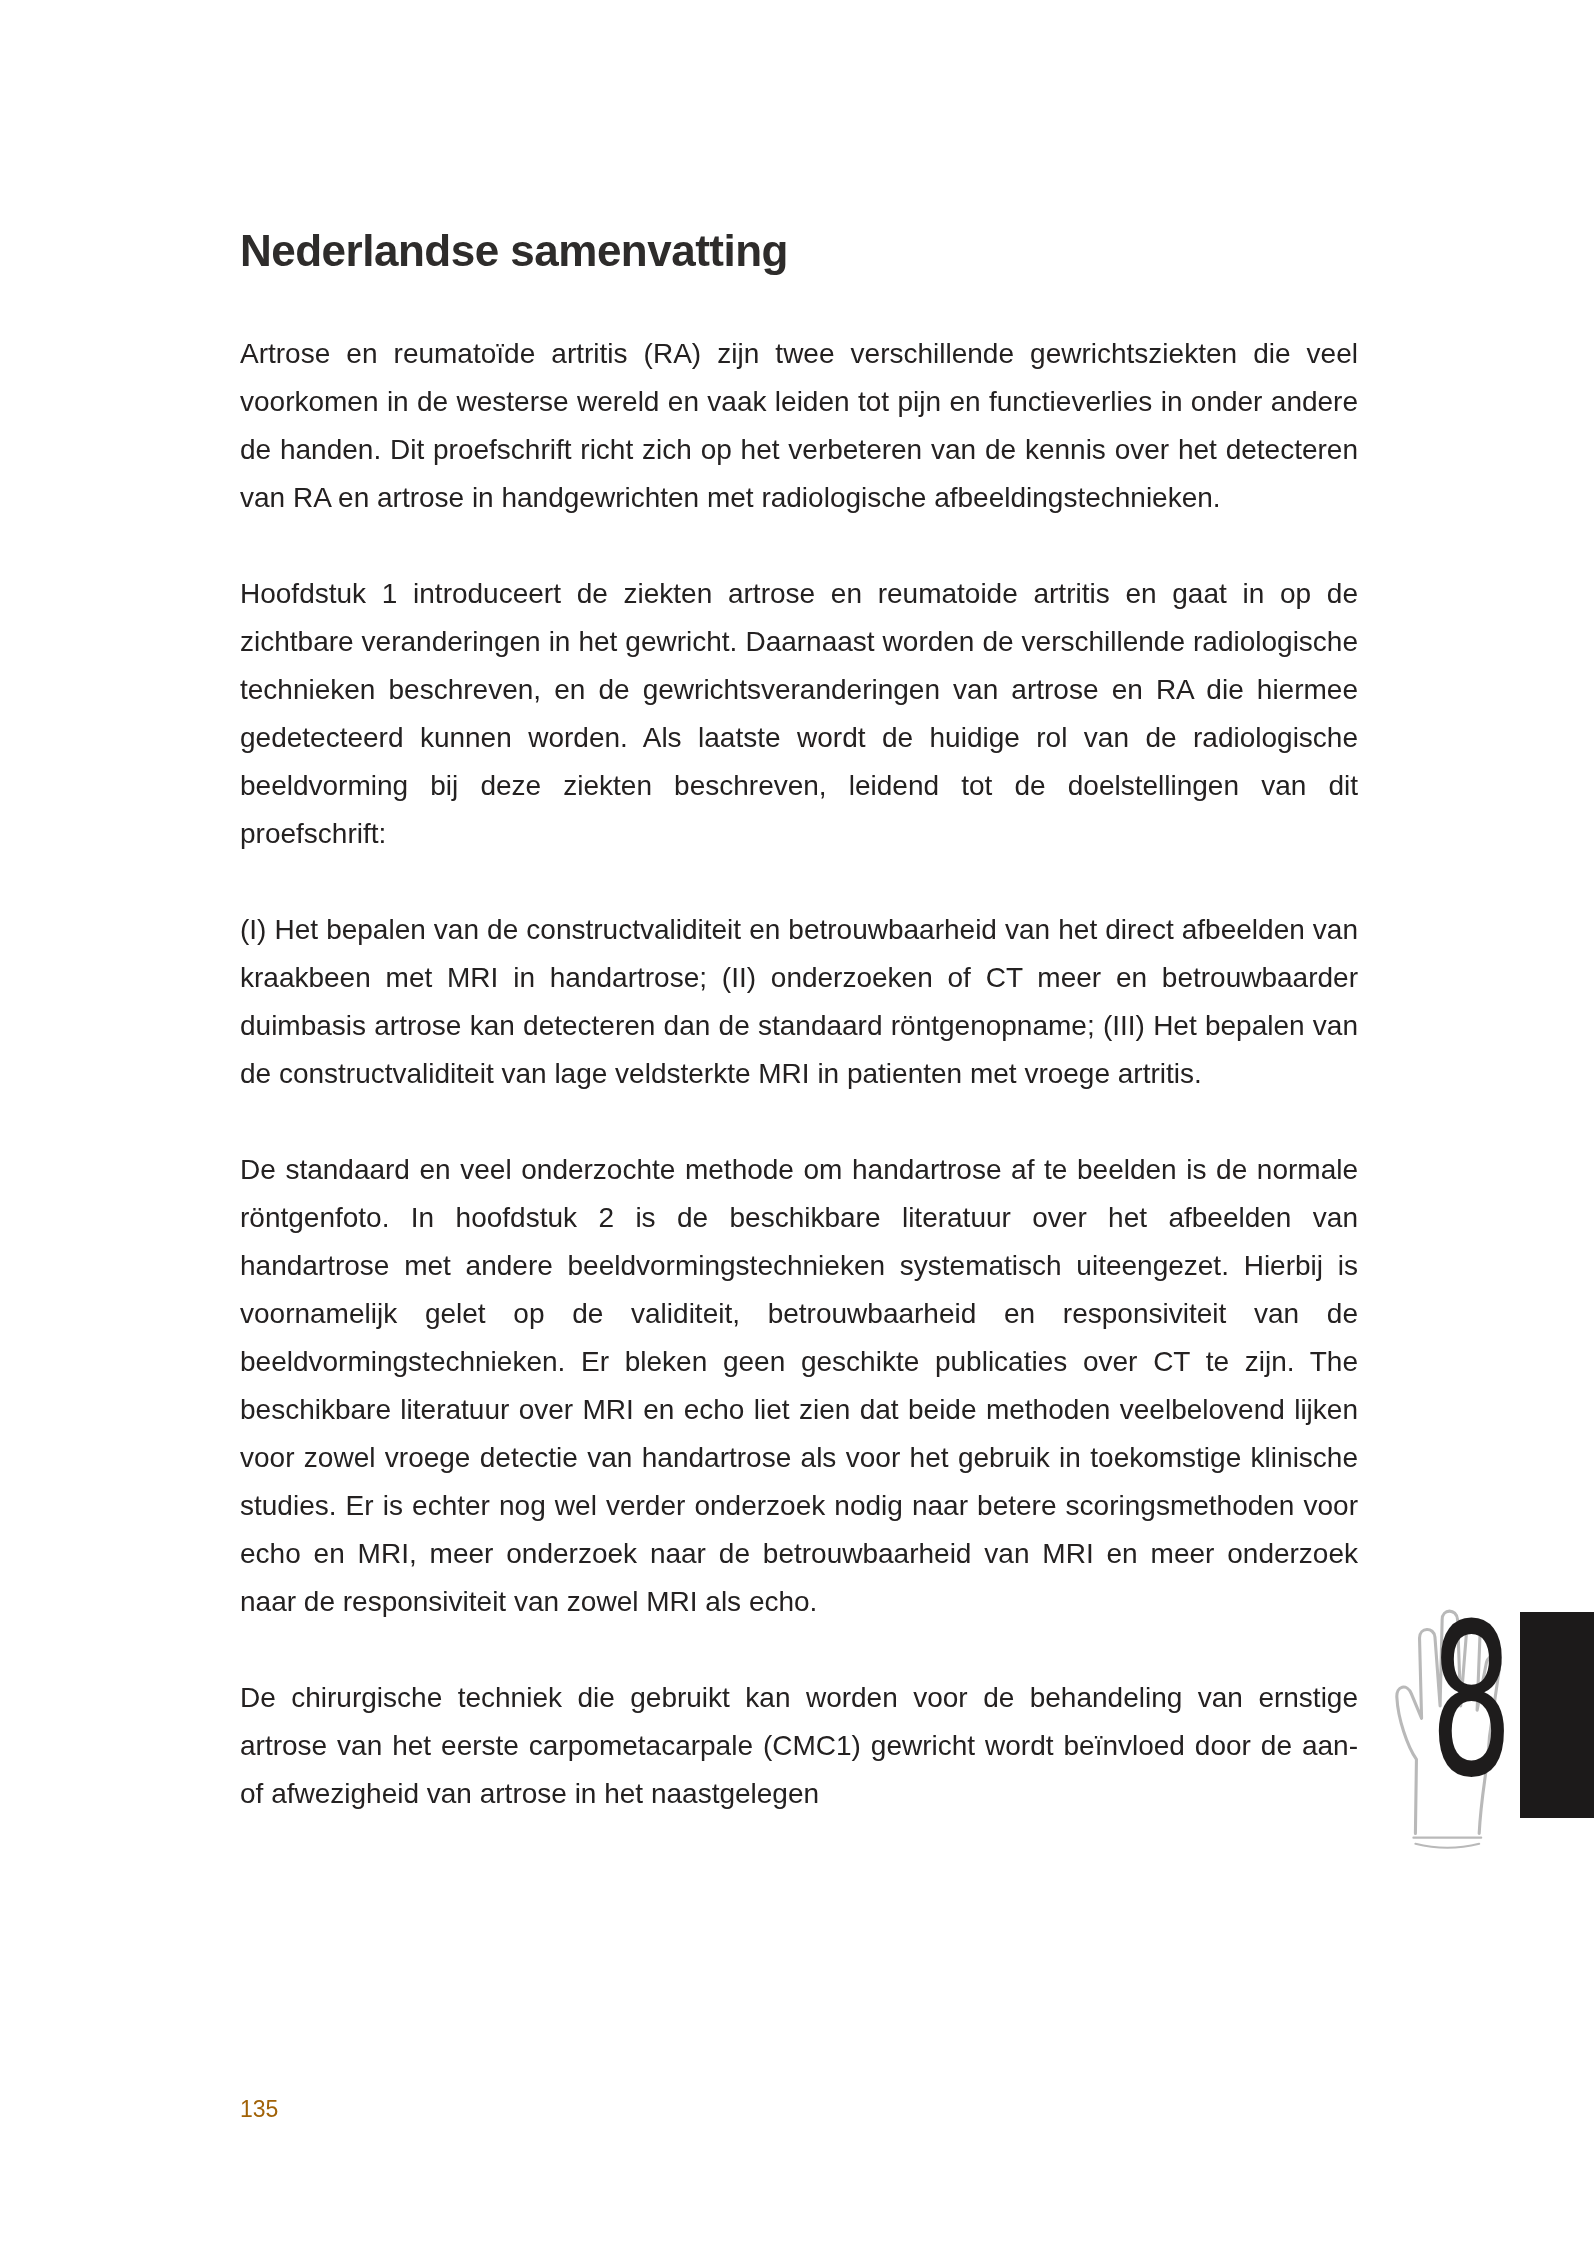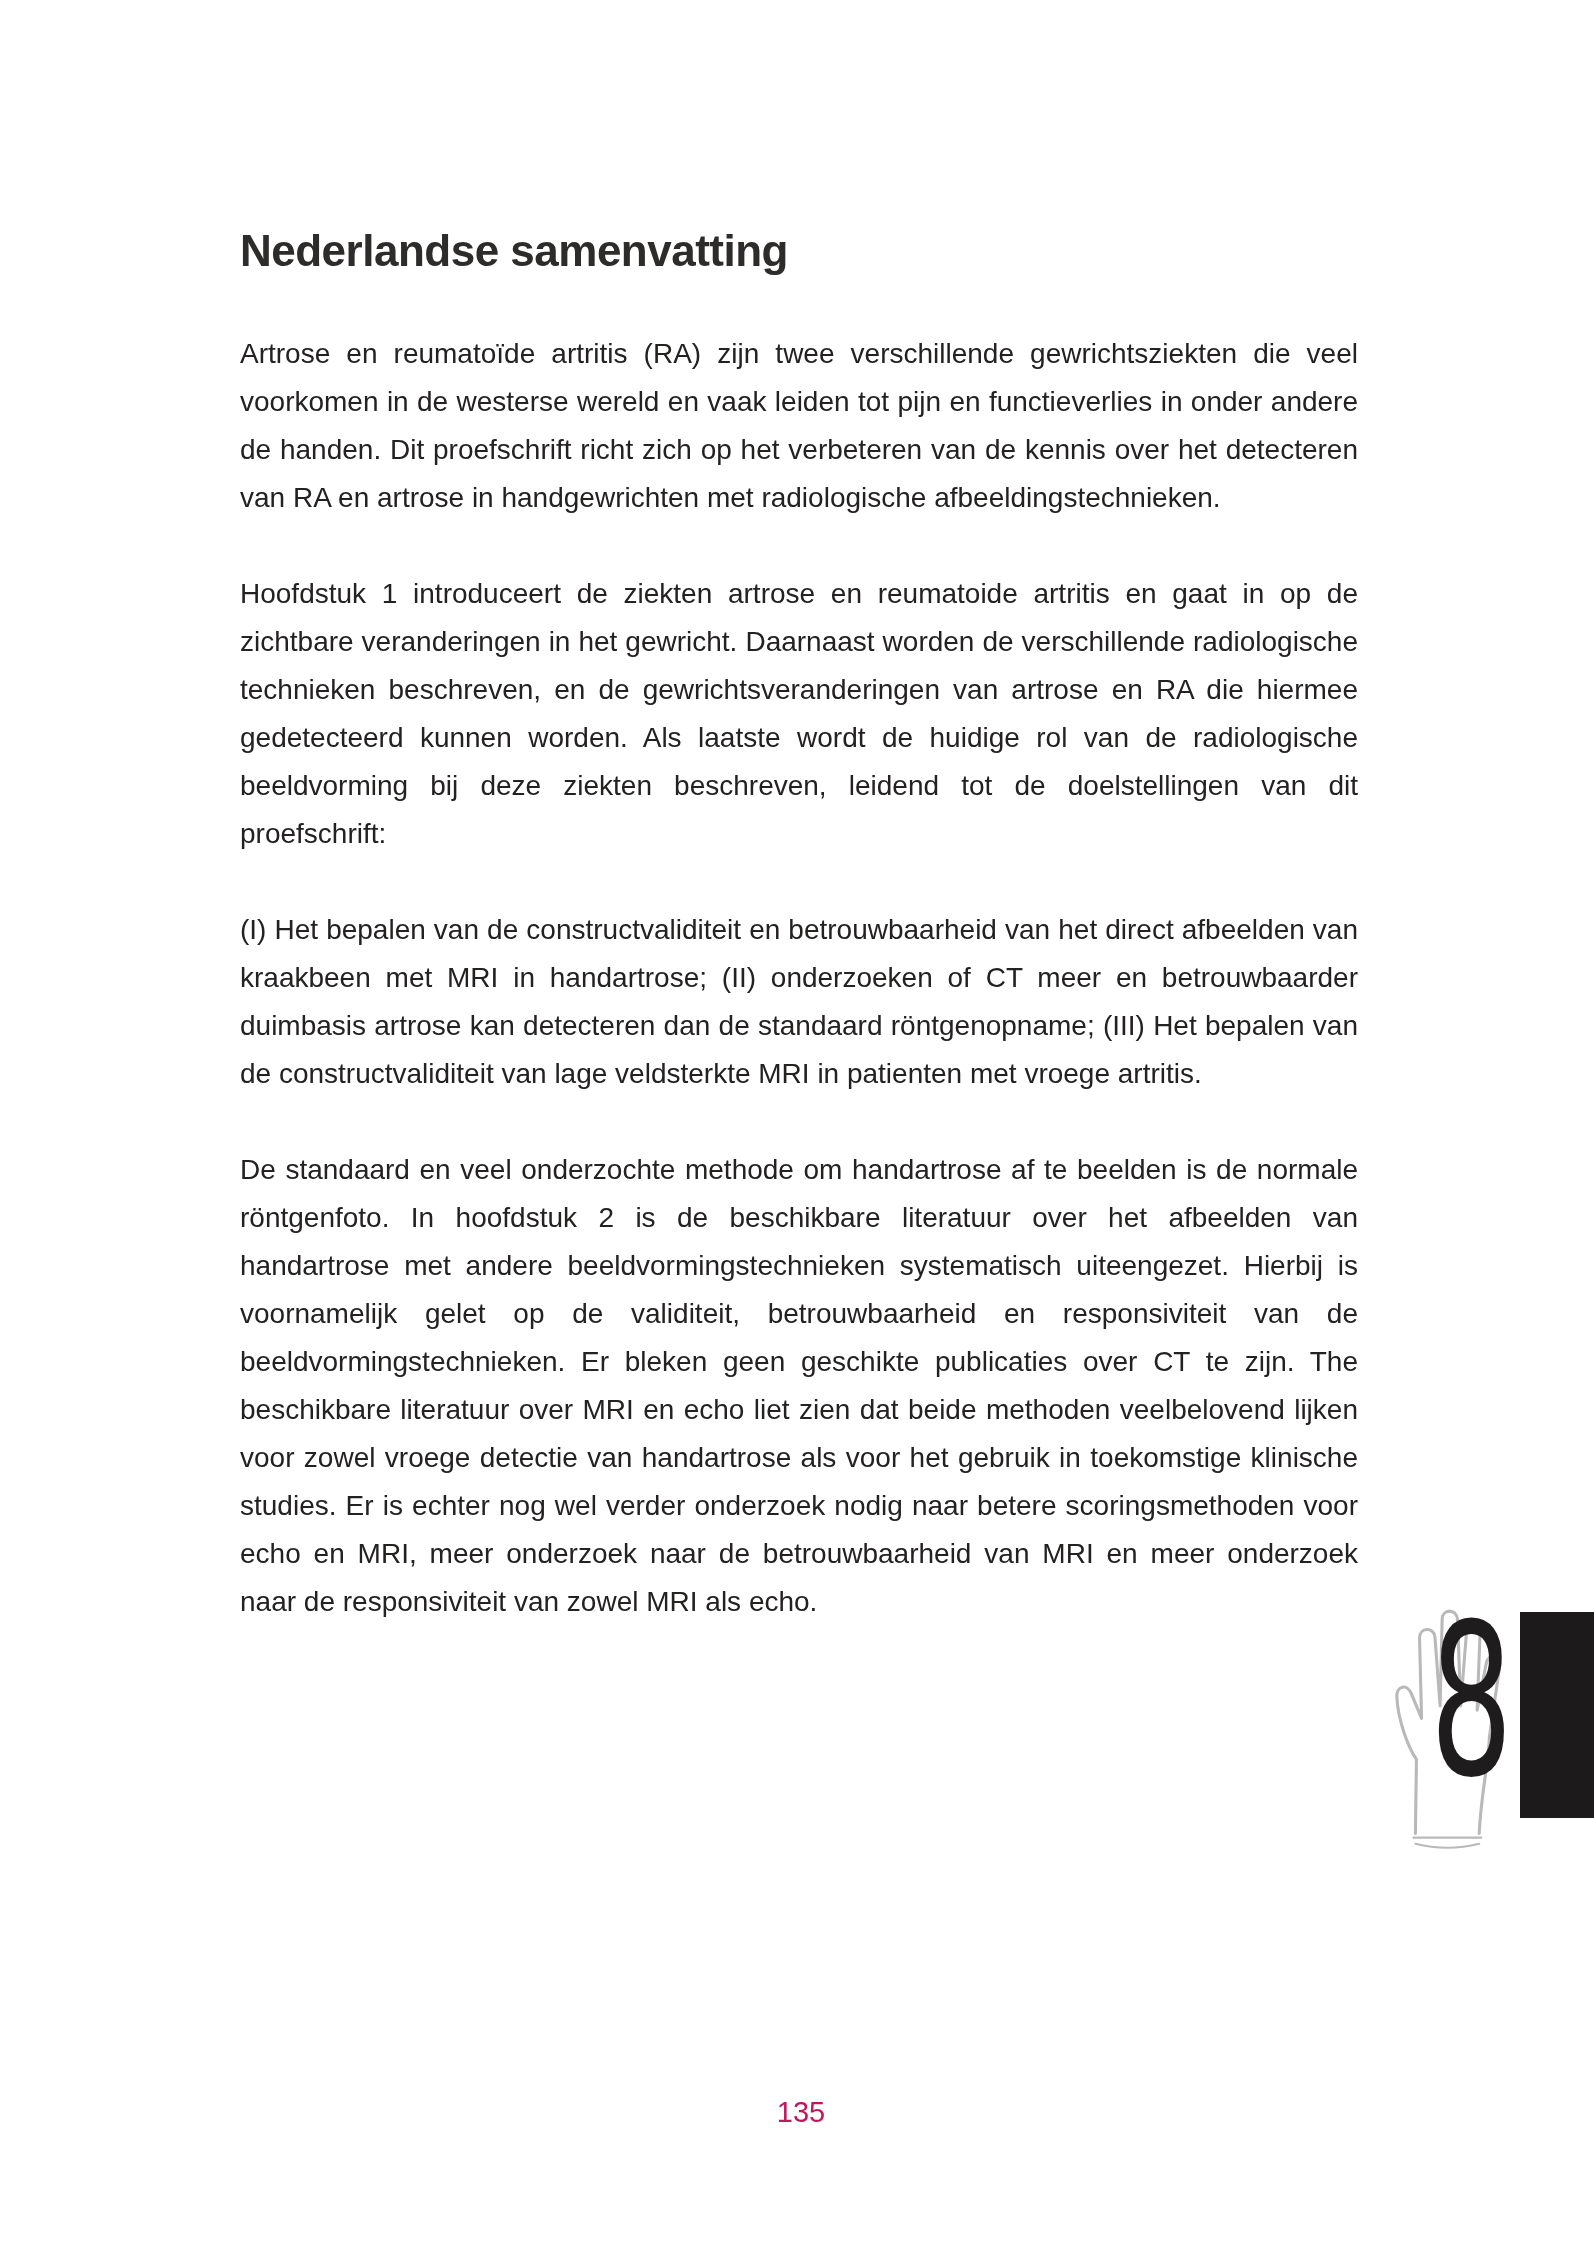--- a/index.html
+++ b/index.html
@@ -66,37 +66,38 @@
     top: 17px;
     width: 74px;
     height: 206px;
     background: #1c1a1a;
   }
   .page-number {
     position: absolute;
     left: 240px;
     top: 2096px;
     width: 1122px;
-    text-align: center;
-    font-size: 29px;
-    color: #be185d;
+    text-align: left;
+    font-size: 23px;
+    color: #a16207;
   }
 </style>
 </head>
 <body>
 
 <div class="page">
 
   <h1 class="title">Nederlandse samenvatting</h1>
 
   <div class="body-text">
       <p><span>Artrose en reumatoïde artritis (RA) zijn twee verschillende gewrichtsziekten die veel voorkomen in de westerse wereld en vaak leiden tot pijn en functieverlies in onder andere de handen. Dit proefschrift richt zich op het verbeteren van de kennis over het detecteren van RA en artrose in handgewrichten met radiologische afbeeldingstechnieken.</span></p>
       <p><strong>Hoofdstuk 1</strong><span> introduceert de ziekten artrose en reumatoide artritis en gaat in op de zichtbare veranderingen in het gewricht. Daarnaast worden de verschillende radiologische technieken beschreven, en de gewrichtsveranderingen van artrose en RA die hiermee gedetecteerd kunnen worden. Als laatste wordt de huidige rol van de radiologische beeldvorming bij deze ziekten beschreven, leidend tot de doelstellingen van dit proefschrift:</span></p>
       <p><span>(I) Het bepalen van de constructvaliditeit en betrouwbaarheid van het direct afbeelden van kraakbeen met MRI in handartrose; (II) onderzoeken of CT meer en betrouwbaarder duimbasis artrose kan detecteren dan de standaard röntgenopname; (III) Het bepalen van de constructvaliditeit van lage veldsterkte MRI in patienten met vroege artritis.</span></p>
       <p><span>De standaard en veel onderzochte methode om handartrose af te beelden is de normale röntgenfoto. In </span><strong>hoofdstuk 2</strong><span> is de beschikbare literatuur over het afbeelden van handartrose met andere beeldvormingstechnieken systematisch uiteengezet. Hierbij is voornamelijk gelet op de validiteit, betrouwbaarheid en responsiviteit van de beeldvormingstechnieken. Er bleken geen geschikte publicaties over CT te zijn. The beschikbare literatuur over MRI en echo liet zien dat beide methoden veelbelovend lijken voor zowel vroege detectie van handartrose als voor het gebruik in toekomstige klinische studies. Er is echter nog wel verder onderzoek nodig naar betere scoringsmethoden voor echo en MRI, meer onderzoek naar de betrouwbaarheid van MRI en meer onderzoek naar de responsiviteit van zowel MRI als echo.</span></p>
+      <p><span>De chirurgische techniek die gebruikt kan worden voor de behandeling van ernstige artrose van het eerste carpometacarpale (CMC1) gewricht wordt beïnvloed door de aan- of afwezigheid van artrose in het naastgelegen</span></p>
     </div>
 
   <div class="chapter-tab">
     <svg class="hand-icon" width="125" height="252" viewBox="0 0 120 245" xmlns="http://www.w3.org/2000/svg">
       <g fill="none" stroke="#b9b9b9" stroke-width="3" stroke-linecap="round" stroke-linejoin="round">
         <path d="M22 228 L23 156 C14 143 5 116 4 96 C3 84 14 82 18 92 L28 116 L26 38 C26 27 40 27 41 37 L46 104 L48 20 C48 9 62 9 63 20 L66 104 L72 28 C73 17 86 18 85 29 L82 108 L91 62 C94 51 106 54 104 65 L94 134 C92 168 86 188 84 228"></path>
         <path d="M20 232 L86 232" stroke-width="2"></path>
         <path d="M22 238 C42 243 64 243 84 238" stroke-width="2"></path>
       </g>
     </svg>

